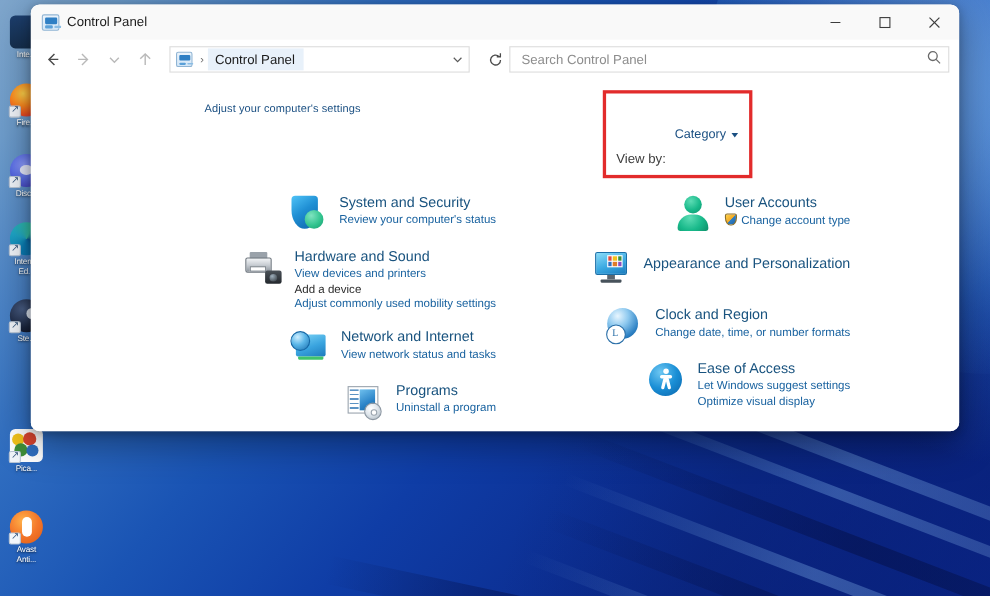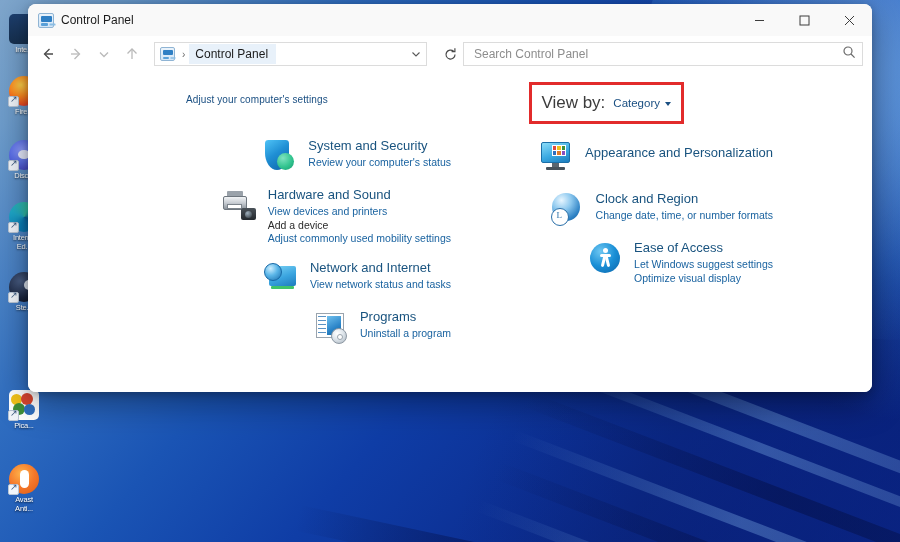--- a/index.html
+++ b/index.html
@@ -191,21 +191,21 @@
 
   
   #viewby-wrap {
     margin-left: auto; position: relative;
     border: 3px solid #e22b2b;
     padding: 8px 10px 8px 9px;
     margin-top: -8px; margin-right: 158px;
     display: flex; align-items: center; gap: 8px;
     background: #fff;
   }
-  #viewby-label { font-size: 17px; color: #3c3c3c; }
+  #viewby-label { font-size: 12px; color: #3c3c3c; margin-top: 44px; }
   #viewby-value { font-size: 11.5px; color: #1a4f82; }
   #viewby-caret {
     width: 0; height: 0;
     border-left: 3.5px solid transparent; border-right: 3.5px solid transparent;
     border-top: 4.5px solid #1a4f82; margin-left: -3px; margin-top: 2px;
   }
 
   
   #cols {
     display: flex; padding: 14px 0 0 158px; gap: 0;
@@ -596,20 +596,32 @@
               </div>
               <div class="cat-body">
                 <a class="cat-title">Programs</a>
                 <a class="cat-link">Uninstall a program</a>
               </div>
             </div>
           </div>
 
           <div class="col right">
 
+            <div class="cat">
+              <div class="cat-icon ic-user">
+                <span class="head"></span>
+                  <span class="body"></span>
+              </div>
+              <div class="cat-body">
+                <a class="cat-title">User Accounts</a>
+                <a class="cat-link">
+                  <span class="uac"><span class="uac-shield"></span></span><span>Change account type</span>
+                </a>
+              </div>
+            </div>
 
             <div class="cat" style="margin-bottom:18px;">
               <div class="cat-icon ic-app">
                 <span class="mon"></span>
                 <span class="grid">
                   <i style="background:#e04a3f"></i>
                     <i style="background:#f2c21a"></i>
                     <i style="background:#3f8f3a"></i>
                   <i style="background:#2f6fc0"></i>
                     <i style="background:#e07b2a"></i>

